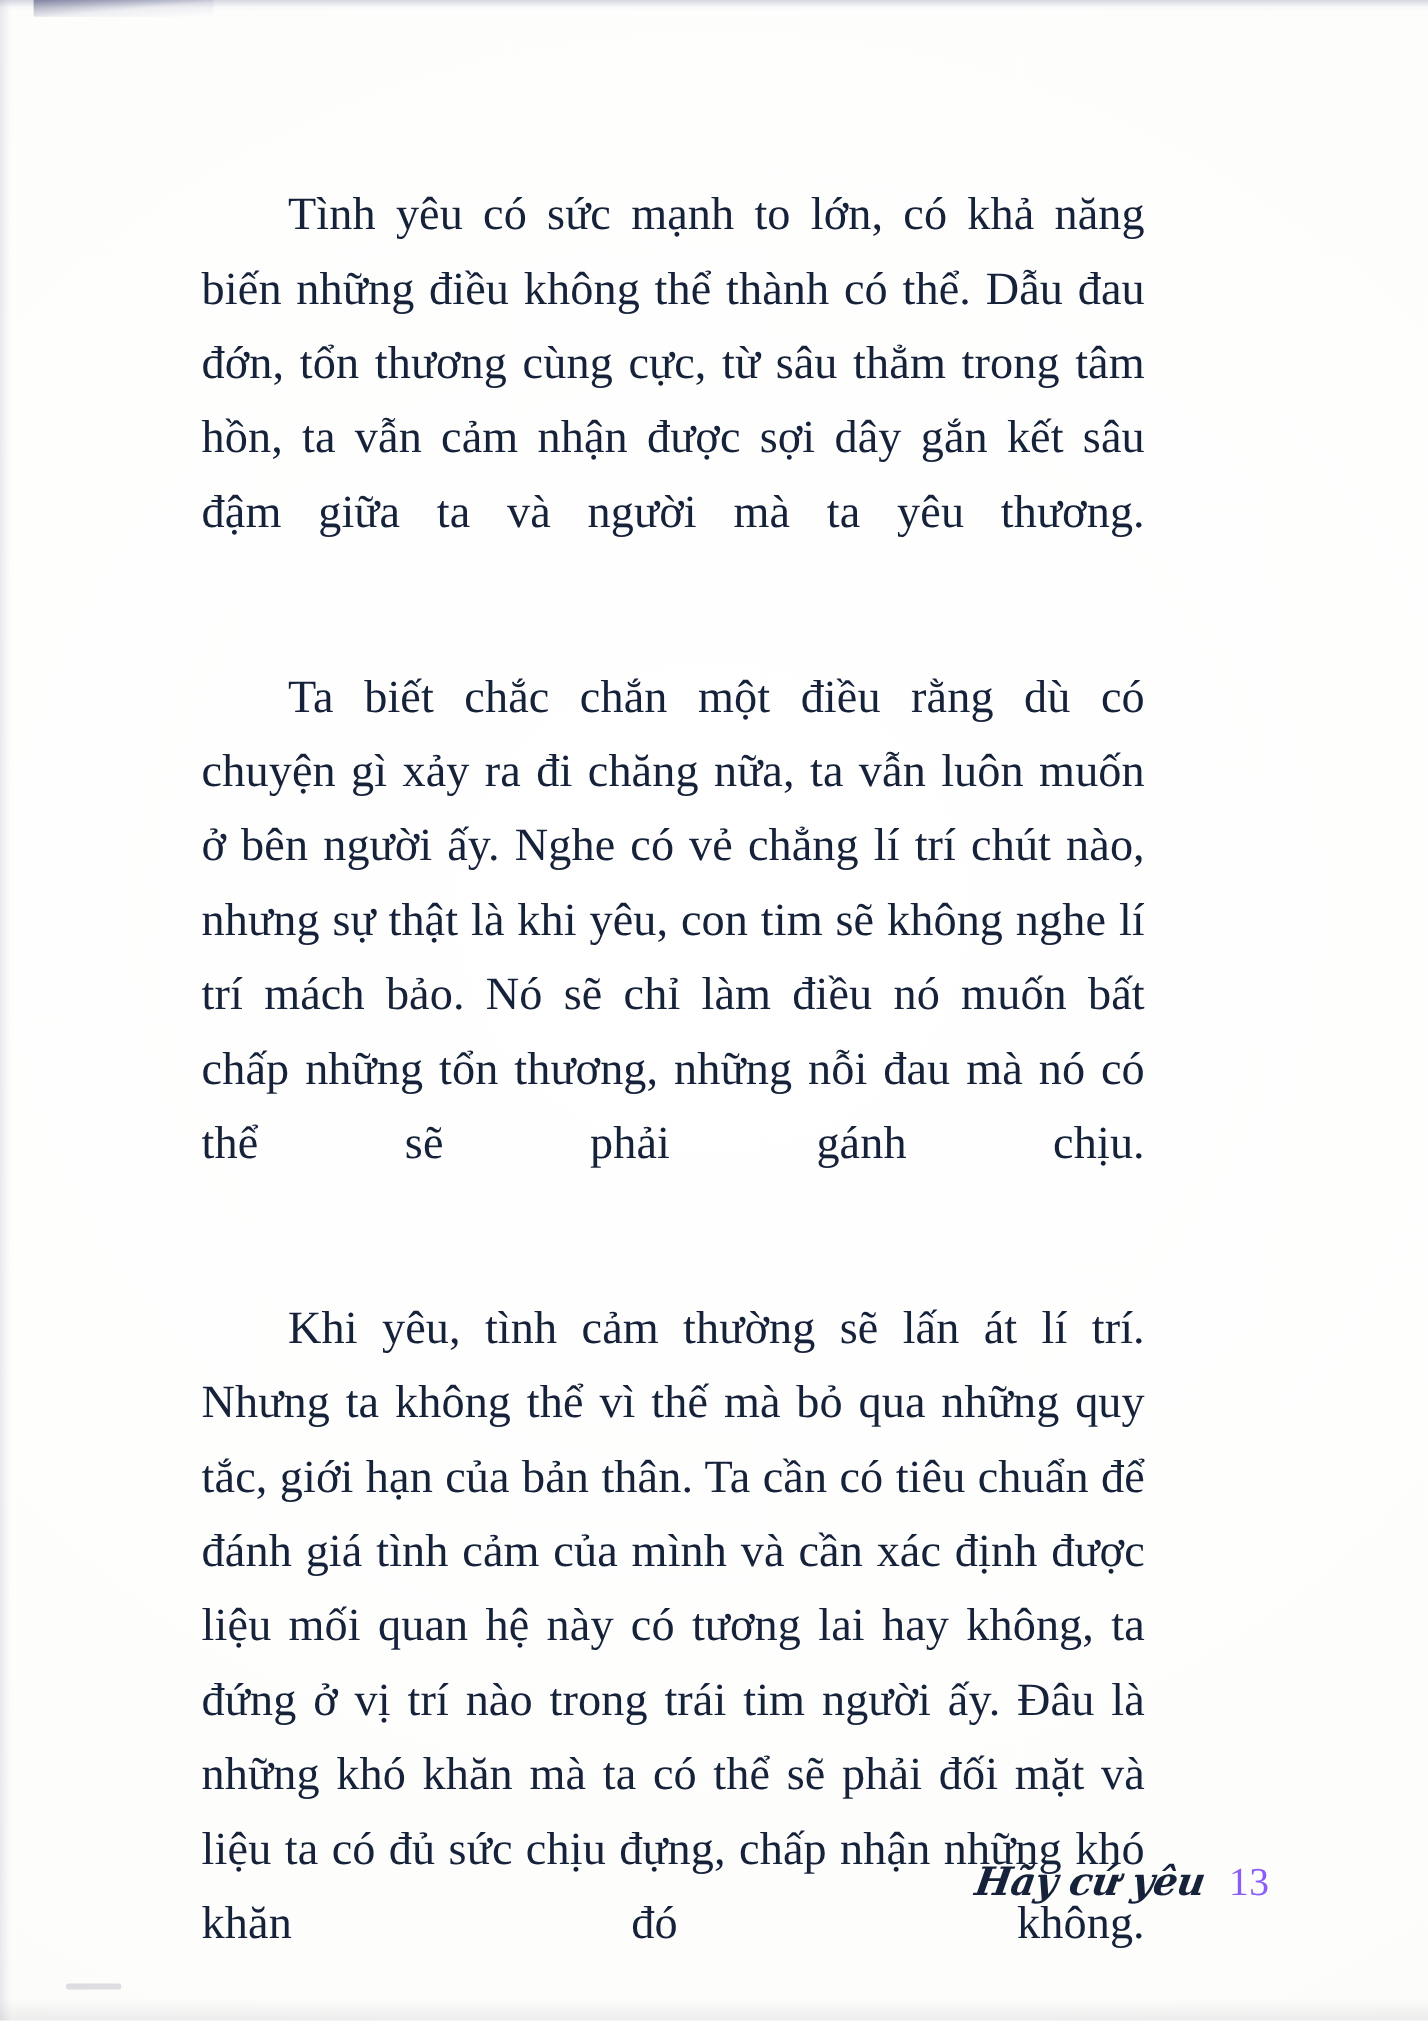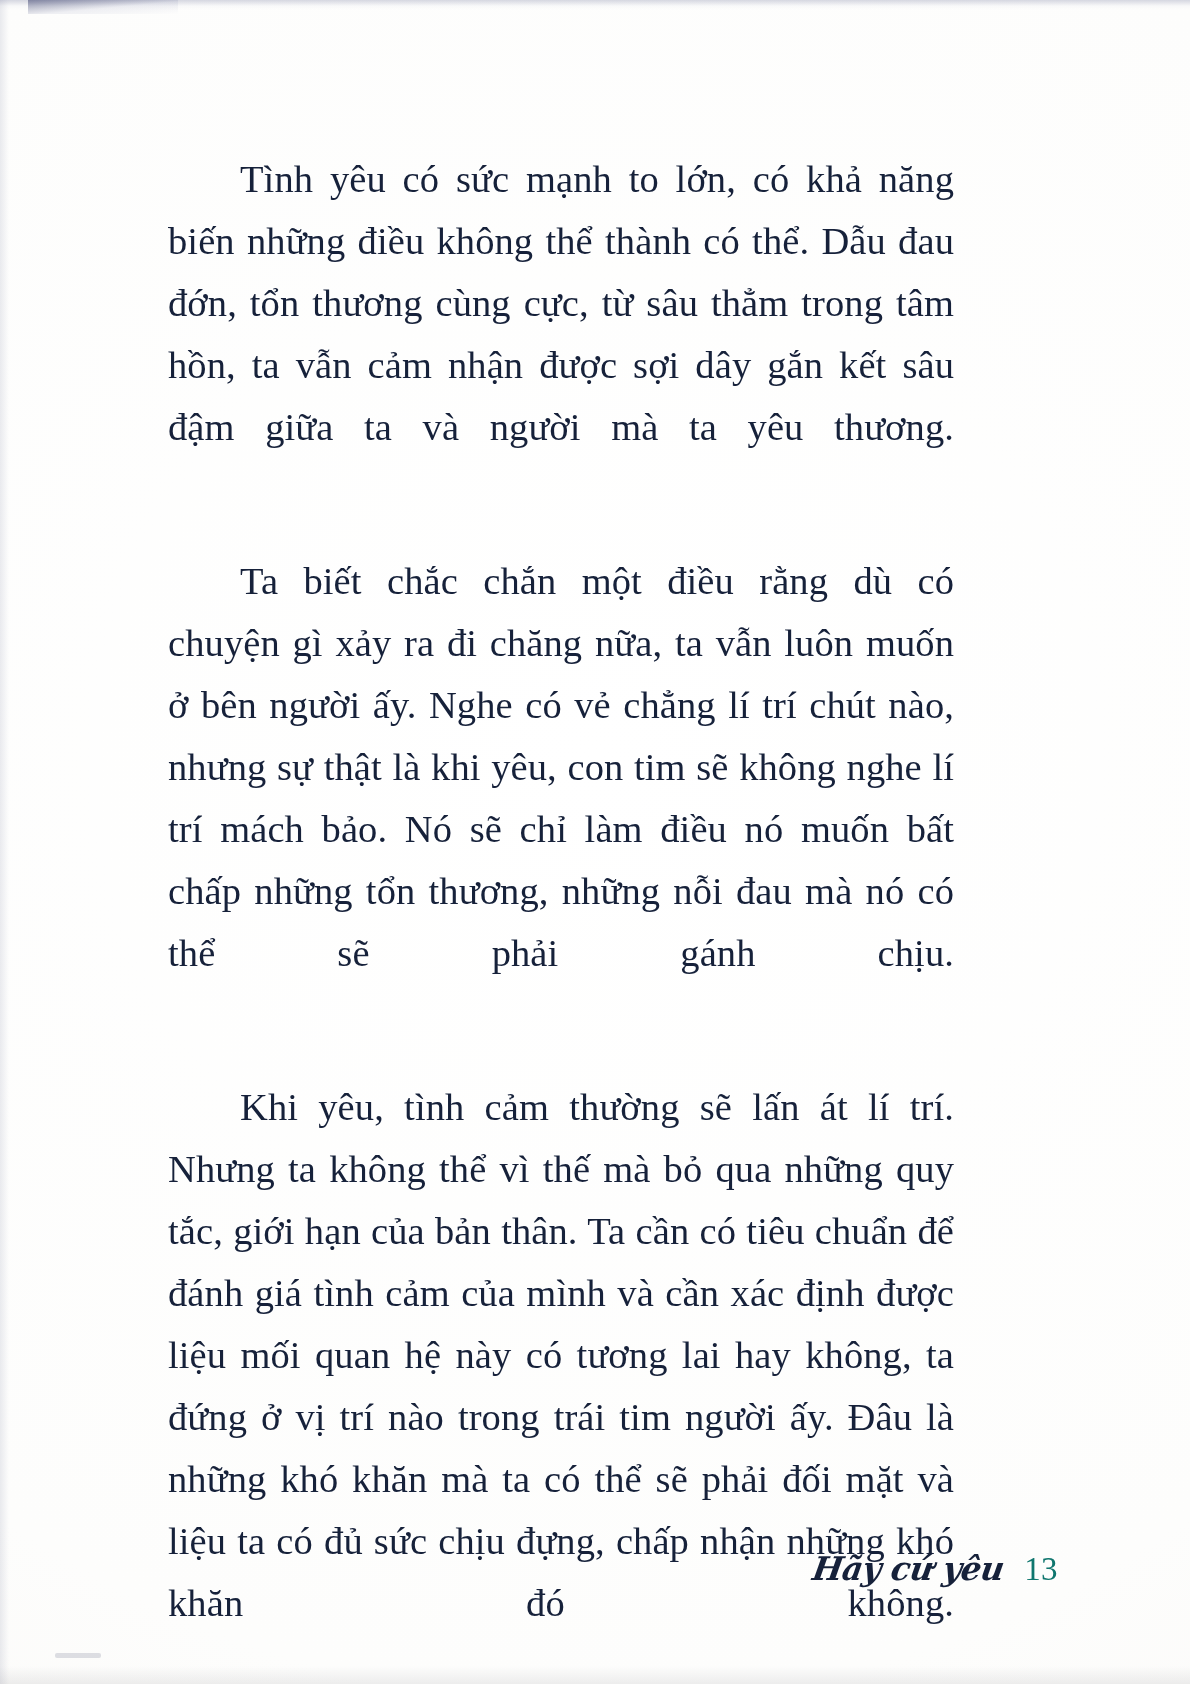--- a/index.html
+++ b/index.html
@@ -120,21 +120,21 @@
     font-style: italic;
     font-weight: 700;
     font-size: 32px;
     color: #16213a;
     transform: skewX(-9deg) scaleY(1.02);
     letter-spacing: -0.6px;
   }
   .footer-pageno {
     font-family: "Liberation Serif", "DejaVu Serif", serif;
     font-size: 33px;
-    color: #0f766e;
+    color: #8b5cf6;
     letter-spacing: 0.4px;
   }
 </style>
 </head>
 <body>
 
 <div class="page">
 
   <div class="page-field"></div>
   <div class="scan-shadow-top"></div>

